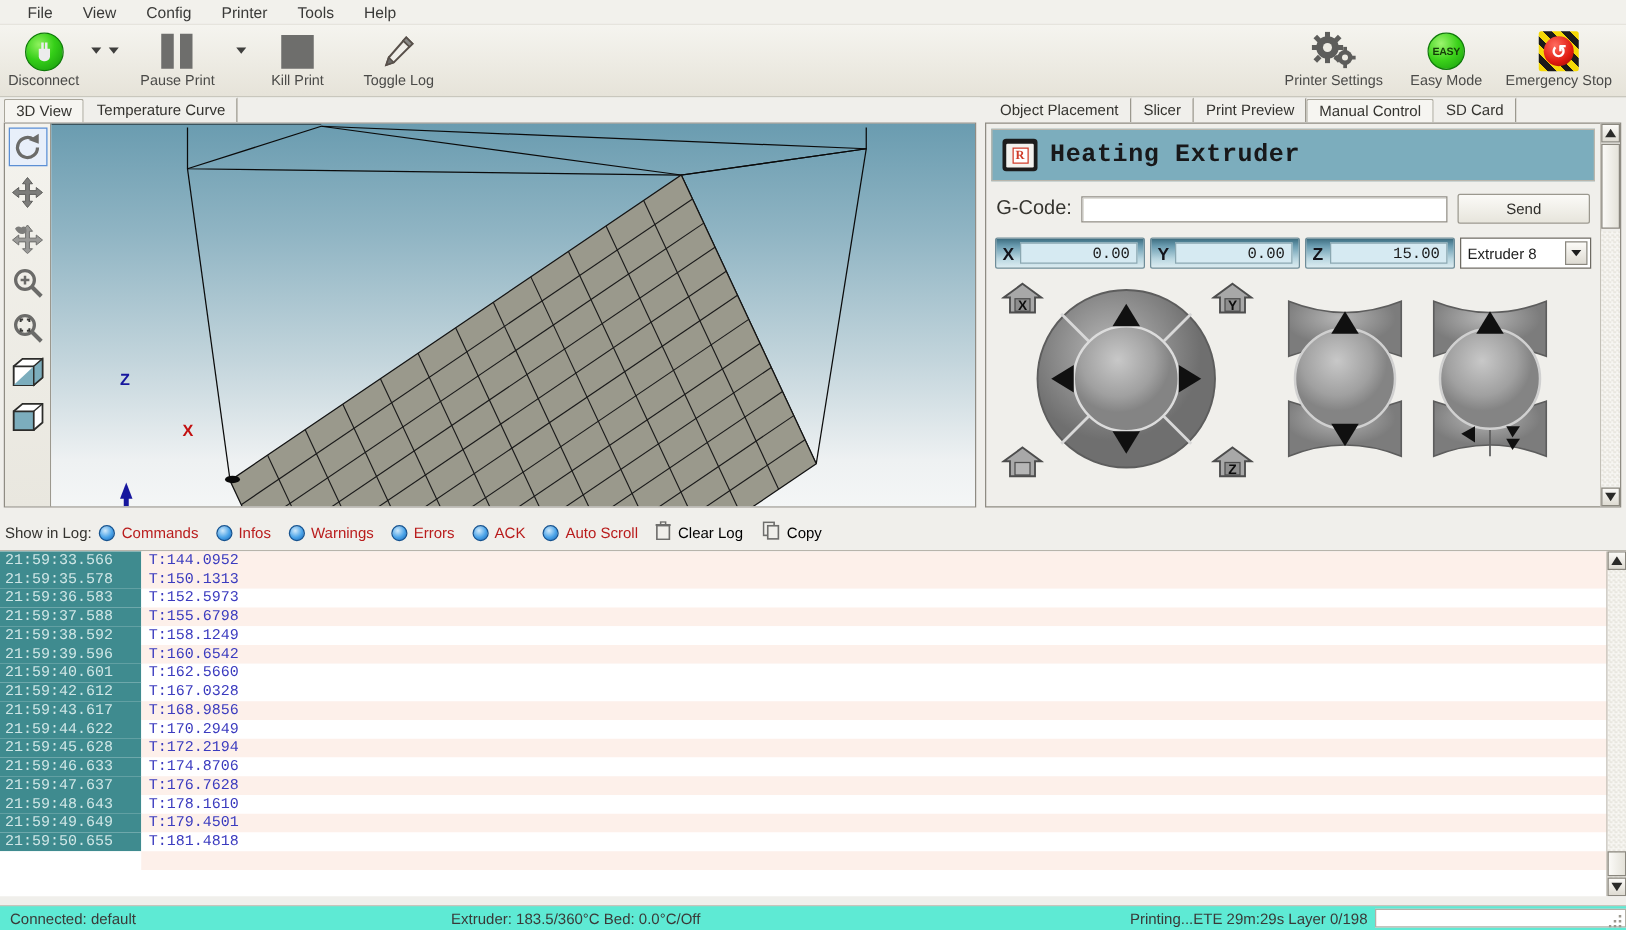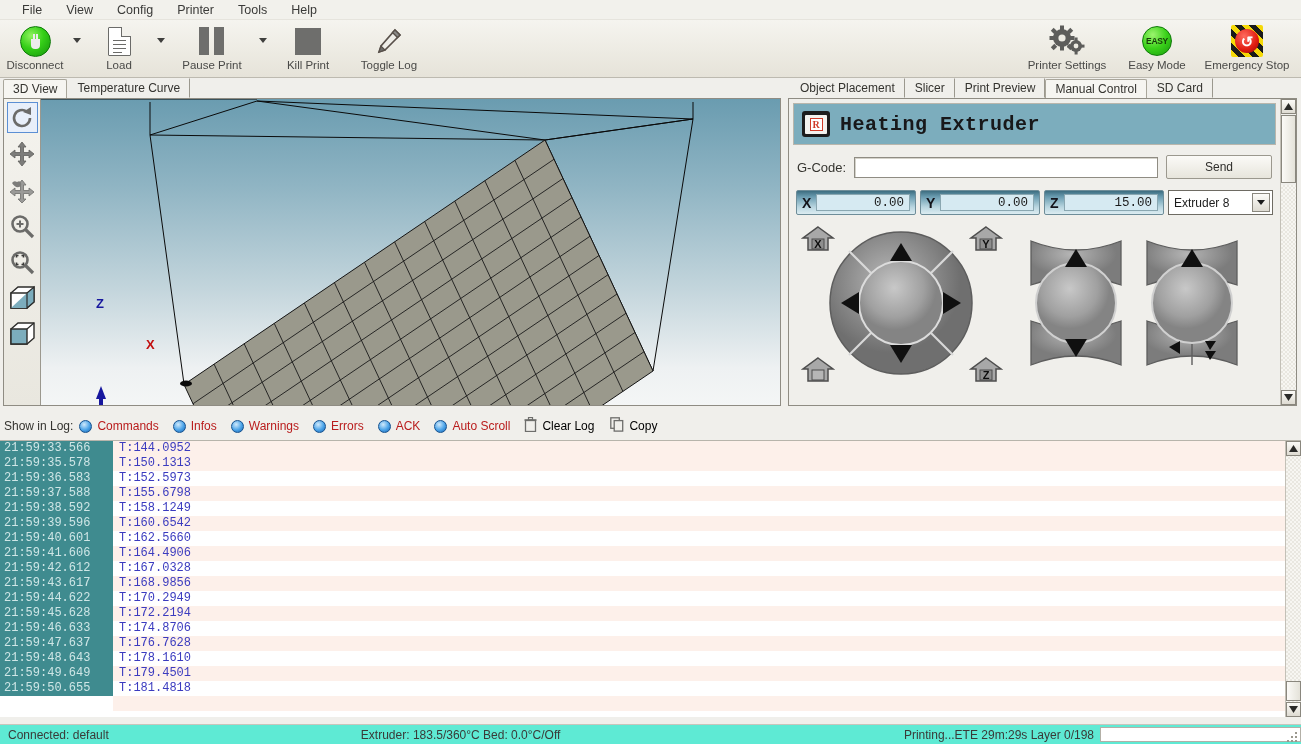--- a/index.html
+++ b/index.html
@@ -157,21 +157,21 @@
   }
   .banner .bico .rbox2 {
     width:13px; height:13px; background:#fff; border:1.5px solid #cf3b28;
     display:flex; align-items:center; justify-content:center;
     font: bold 10px "Liberation Serif", serif; color:#cf3b28;
   }
   .banner h2 {
     font: bold 20px "Liberation Mono", monospace; color:#18181a; letter-spacing:0.5px;
   }
   .gcoderow { display:flex; align-items:center; gap:8px; margin-top:10px; padding: 0 4px; }
-  .gcoderow label { font-size:13px; color:#35342f; }
+  .gcoderow label { font-size:16px; color:#35342f; }
   .gcode-input {
     flex:1; height:21px; background:#fff; border:1px solid #8f8c83;
     box-shadow: inset 1px 1px 0 #d5d3cb;
   }
   .send-btn {
     width:106px; height:24px; font-size:12px; color:#2f2e2b;
     background: linear-gradient(to bottom,#fbfaf7,#e7e5dc);
     border:1px solid #9b988e; border-radius:2px; cursor:default;
   }
   .coordrow { display:flex; gap:4px; margin-top:11px; padding:0 3px; align-items:center; }
@@ -273,31 +273,20 @@
         <div class="circ-green">
             <div class="plug"></div>
           </div>
       </div>
       <div class="lbl">Disconnect</div>
     </div>
     <div class="caret">
         <i></i>
       </div>
 
-    <div class="tbtn">
-      <div class="ico">
-        <div class="doc-ico">
-          <div class="ln" style="top:12px"></div>
-          <div class="ln" style="top:16px"></div>
-          <div class="ln" style="top:20px"></div>
-          <div class="ln" style="top:24px;width:9px"></div>
-        </div>
-      </div>
-      <div class="lbl">Load</div>
-    </div>
     <div class="caret">
         <i></i>
       </div>
 
     <div class="tbtn" style="width:88px">
       <div class="ico">
         <div class="pause-ico">
             <span></span>
             <span></span>
           </div>
@@ -715,24 +704,20 @@
             <div class="msg">T:158.1249</div>
           </div>
           <div class="logrow odd">
             <div class="ts">21:59:39.596</div>
             <div class="msg">T:160.6542</div>
           </div>
           <div class="logrow even">
             <div class="ts">21:59:40.601</div>
             <div class="msg">T:162.5660</div>
           </div>
-          <div class="logrow odd">
-            <div class="ts">21:59:41.606</div>
-            <div class="msg">T:164.4906</div>
-          </div>
           <div class="logrow even">
             <div class="ts">21:59:42.612</div>
             <div class="msg">T:167.0328</div>
           </div>
           <div class="logrow odd">
             <div class="ts">21:59:43.617</div>
             <div class="msg">T:168.9856</div>
           </div>
           <div class="logrow even">
             <div class="ts">21:59:44.622</div>

